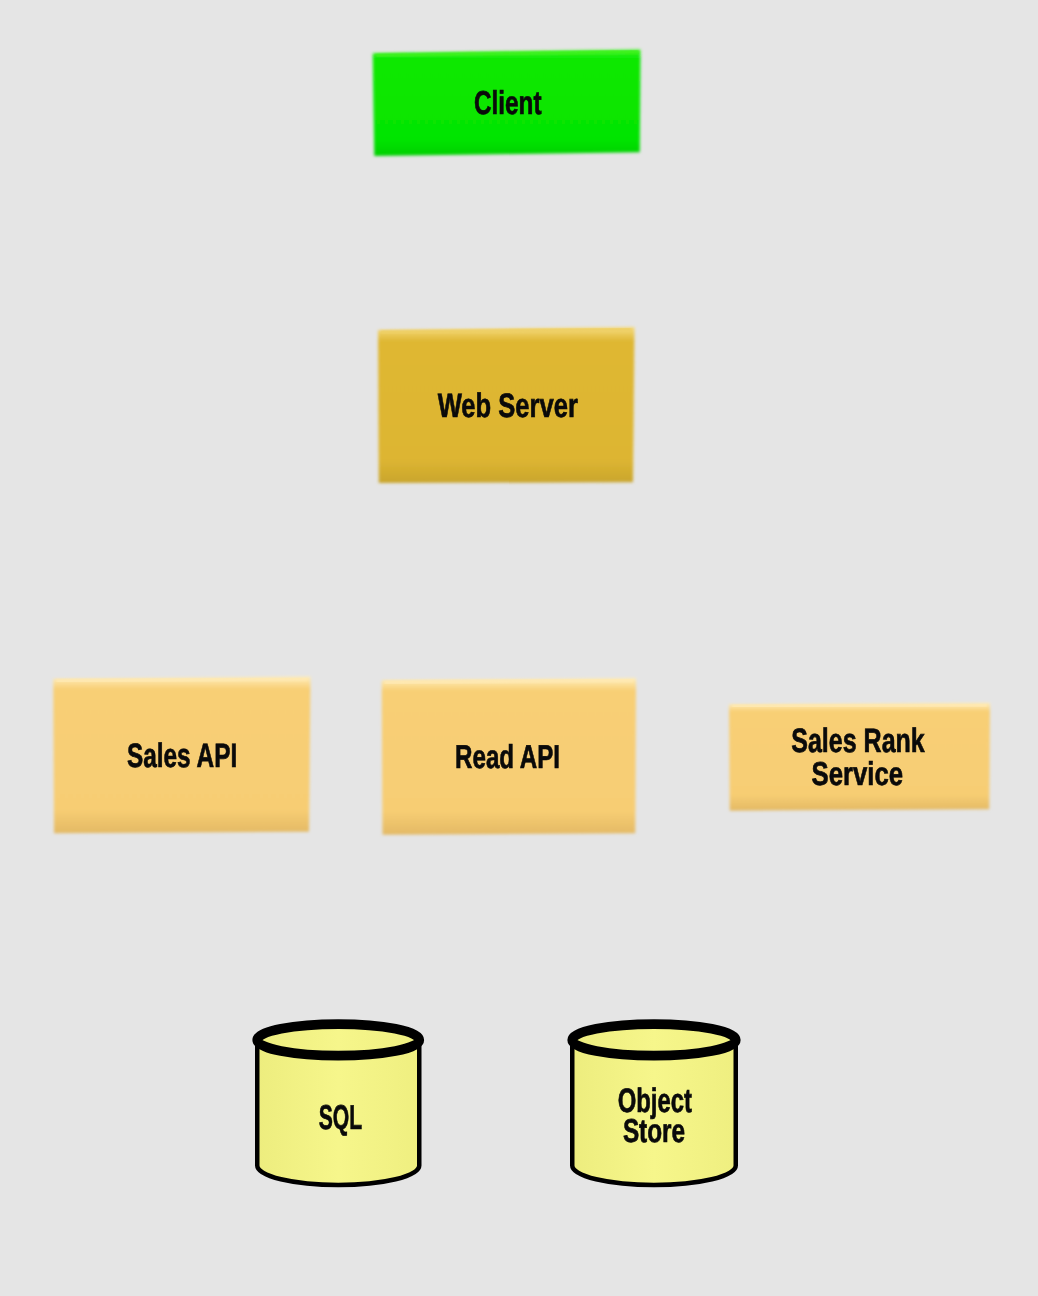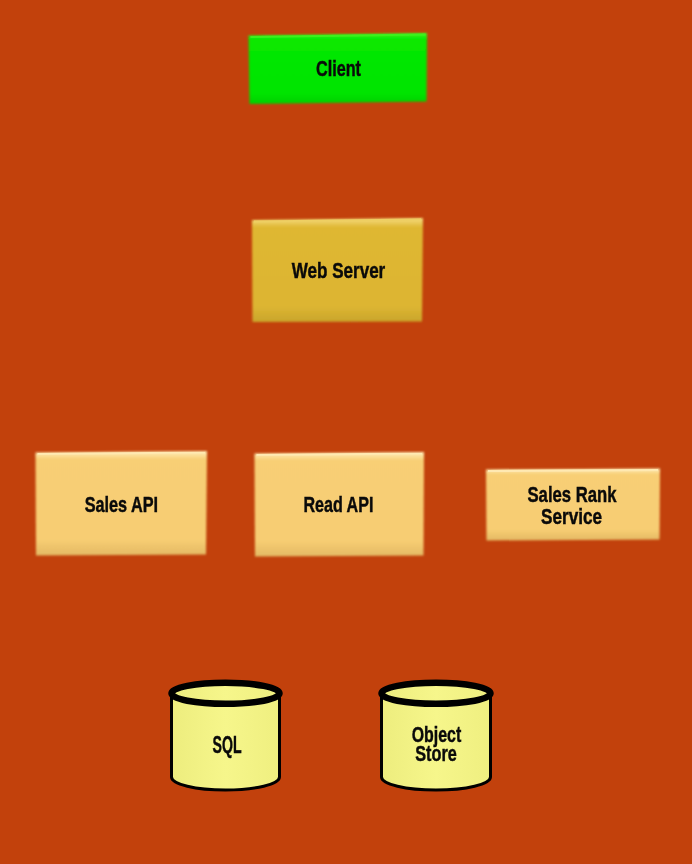--- a/index.html
+++ b/index.html
@@ -1,16 +1,16 @@
 <!DOCTYPE html>
 <html><head>
 <meta charset="utf-8">
 <style>
   html,body{margin:0;padding:0;background:#000;}
-  #canvas{width:692px;height:864px;background:#c2410c;overflow:hidden;}
+  #canvas{width:692px;height:864px;background:#e5e5e5;overflow:hidden;}
   text{font-family:"Liberation Sans",sans-serif;font-weight:bold;fill:#0a0a0a;stroke:#0a0a0a;stroke-width:0.45;}
 </style>
 </head>
 <body>
 <div id="canvas">
 <svg width="692" height="864" viewBox="0 0 692 864" xmlns="http://www.w3.org/2000/svg">
   <defs>
     <filter id="soft" x="-10%" y="-10%" width="120%" height="120%">
       <feGaussianBlur stdDeviation="1.1"></feGaussianBlur>
     </filter>

